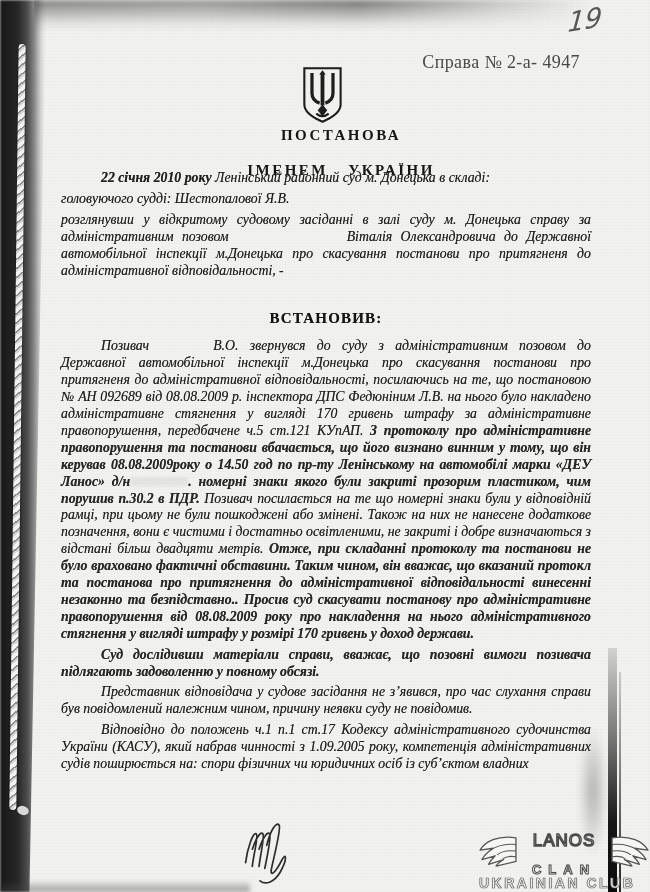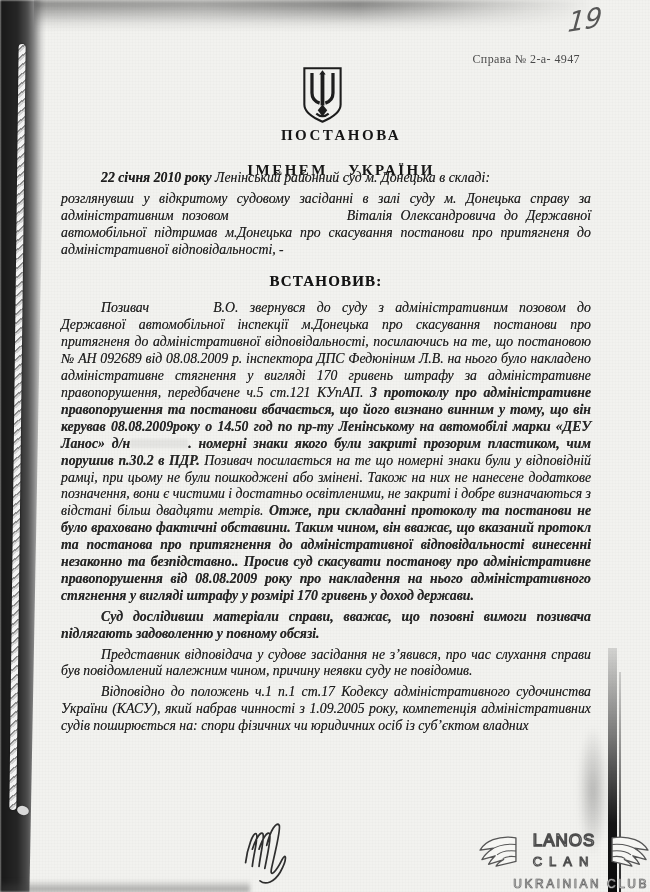--- a/index.html
+++ b/index.html
@@ -62,21 +62,21 @@
 
   
   .hand19 {
     position:absolute; top:4px; right:48px;
     font-family:"DejaVu Sans", sans-serif; font-style:italic;
     font-size:27px; color:#3d3d3d; opacity:0.85;
     transform:rotate(-9deg) skewX(-14deg);
   }
   .caseno {
     position:absolute; top:52px; right:70px;
-    font-size:12px; color:#4a4a4a; letter-spacing:0.4px;
+    font-size:18px; color:#4a4a4a; letter-spacing:0.4px;
   }
   .emblem-wrap {
     position:absolute; top:66px; left:50%; transform:translateX(-56%);
   }
   .titles { position:absolute; top:127px; left:16px; width:100%; text-align:center; }
   .title1 { font-size:15px; font-weight:bold; letter-spacing:2.5px; color:#161616; }
   .title2 { font-size:15px; font-weight:bold; letter-spacing:2.5px; word-spacing:14px; margin-top:18px; color:#161616; }
 
   
   .text {
@@ -85,21 +85,21 @@
     text-shadow:0 0 0.5px rgba(30,30,30,0.65);
   }
   .text p { margin:4px; text-align:justify;font-style:italic; }
   .ind { text-indent:40px; }
   .mt { margin-top:12px; }
   .mt2 { margin-top:15px; }
   .b { font-weight:bold; }
   .sb { font-weight:bold; color:#262626; }
   h3.vstanoviv {
     text-align:center; font-size:15px; letter-spacing:1.2px;
-    margin:14px 0 11px 0; font-weight:bold; color:#141414;
+    margin:31px 0 11px 0; font-weight:bold; color:#141414;
   }
   .redact { display:inline-block; height:9px; }
   .w120 { width:118px; }
   .w65 { width:64px; }
   .w58 { width:58px; background:rgba(130,130,130,0.12); filter:blur(1px); border-radius:2px; }
 
   
   .signature { position:absolute; left:236px; top:816px; }
 
   
@@ -107,27 +107,27 @@
   .wing { position:absolute; top:6px; }
   .wing-left { left:0; }
   .wing-right { right:0; transform:scaleX(-1); }
   .wm-text { position:absolute; left:36px; right:36px; top:0; text-align:center; }
   .wm-lanos {
     font-weight:normal; font-size:17px; line-height:24px; letter-spacing:1px;
     color:#fbfbfa; -webkit-text-stroke:1.4px #4c4c4c;
     text-shadow:0 0 1px #666;
   }
   .wm-clan {
-    font-weight:normal; font-size:13px; line-height:13px; letter-spacing:7px;
-    color:#fbfbfa; -webkit-text-stroke:1px #4c4c4c; margin-top:2px;
+    font-weight:bold; font-size:13px; line-height:13px; letter-spacing:7px;
+    color:#fbfbfa; -webkit-text-stroke:1px #4c4c4c; margin-top:10px;
     text-shadow:0 0 1px #666;
   }
   .wm-club {
-    position:absolute; bottom:0; width:100%; text-align:right;
-    font-weight:normal; font-size:12px; letter-spacing:2.5px;
+    position:absolute; bottom:0; width:100%; text-align:left;
+    font-weight:bold; font-size:14px; letter-spacing:2.5px;
     color:#f1f1ef; -webkit-text-stroke:0.7px #6a6a6a;
     text-shadow:0 0 1px #777;
   }
 </style>
 </head>
 <body>
 
 <div class="page">
 
   <div class="edge-left"></div>
@@ -156,22 +156,23 @@
 
   <div class="titles">
     <div class="title1">ПОСТАНОВА</div>
     <div class="title2">ІМЕНЕМ УКРАЇНИ</div>
   </div>
 
   <div class="text">
 
     <p class="ind"><span class="b">22 січня 2010 року</span><span> Ленінський районний суд м. Донецька в складі:</span></p>
 
-
-    <p class="mt2"><span>розглянувши у відкритому судовому засіданні в залі суду м. Донецька справу за адміністративним позовом</span><span class="redact w120"></span><span>Віталія Олександровича до Державної автомобільної підтримав м.Донецька про скасування постанови про притягненя до адміністративної відповідальності, -</span></p>
+    <p class="mt">головуючого судді: Шестопалової Я.В.</p>
+
+    <p class="mt2"><span>розглянувши у відкритому судовому засіданні в залі суду м. Донецька справу за адміністративним позовом</span><span class="redact w120"></span><span>Віталія Олександровича до Державної автомобільної інспекції м.Донецька про скасування постанови про притягненя до адміністративної відповідальності, -</span></p>
 
     <h3 class="vstanoviv">ВСТАНОВИВ:</h3>
 
     <p class="ind"><span>Позивач</span><span class="redact w65"></span><span>В.О. звернувся до суду з адміністративним позовом до Державної автомобільної інспекції м.Донецька про скасування постанови про притягненя до адміністративної відповідальності, посилаючись на те, що постановою № АН 092689 від 08.08.2009 р. інспектора ДПС Федюніним Л.В. на нього було накладено адміністративне стягнення у вигляді 170 гривень штрафу за адміністративне правопорушення, передбачене ч.5 ст.121 КУпАП. </span><span class="sb">З протоколу про адміністративне правопорушення та постанови вбачається, що його визнано винним у тому, що він керував 08.08.2009року о 14.50 год по пр-ту Ленінському на автомобілі марки «ДЕУ Ланос» д/н</span><span class="redact w58"></span><span class="sb">. номерні знаки якого були закриті прозорим пластиком, чим порушив п.30.2 в ПДР.</span><span> Позивач посилається на те що номерні знаки були у відповідній рамці, при цьому не були пошкоджені або змінені. Також на них не нанесене додаткове позначення, вони є чистими і достатньо освітленими, не закриті і добре визначаються з відстані більш двадцяти метрів. </span><span class="sb">Отже, при складанні протоколу та постанови не було враховано фактичні обставини. Таким чином, він вважає, що вказаний протокл та постанова про притягнення до адміністративної відповідальності винесенні незаконно та безпідставно.. Просив суд скасувати постанову про адміністративне правопорушення від 08.08.2009 року про накладення на нього адміністративного стягнення у вигляді штрафу у розмірі 170 гривень у доход держави.</span></p>
 
     <p class="ind sb">Суд дослідивши матеріали справи, вважає, що позовні вимоги позивача підлягають задоволенню у повному обсязі.</p>
     <p class="ind">Представник відповідача у судове засідання не з’явився, про час слухання справи був повідомлений належним чином, причину неявки суду не повідомив.</p>
     <p class="ind">Відповідно до положень ч.1 п.1 ст.17 Кодексу адміністративного судочинства України (КАСУ), який набрав чинності з 1.09.2005 року, компетенція адміністративних судів поширюється на: спори фізичних чи юридичних осіб із суб’єктом владних</p>
   </div>
 

